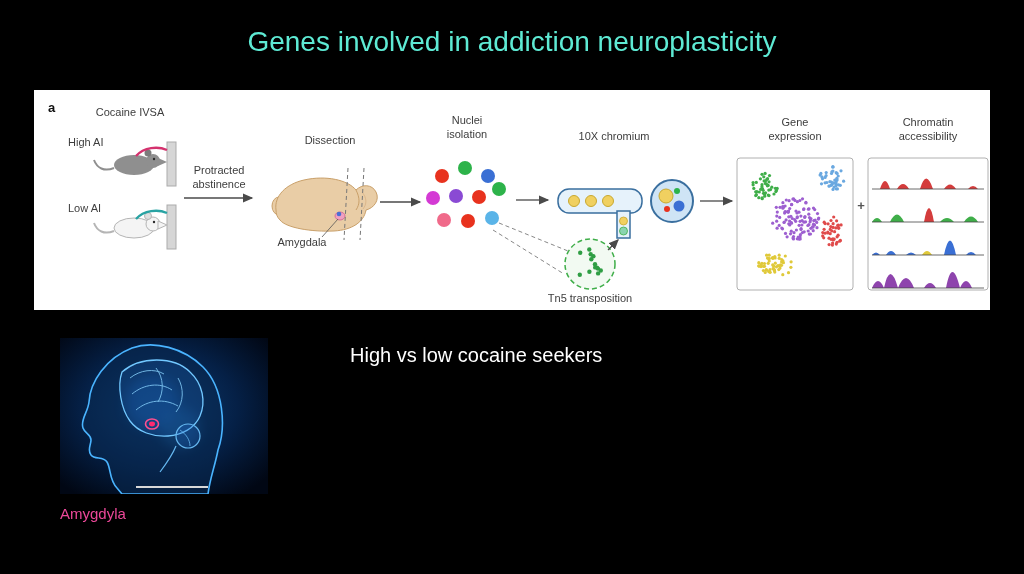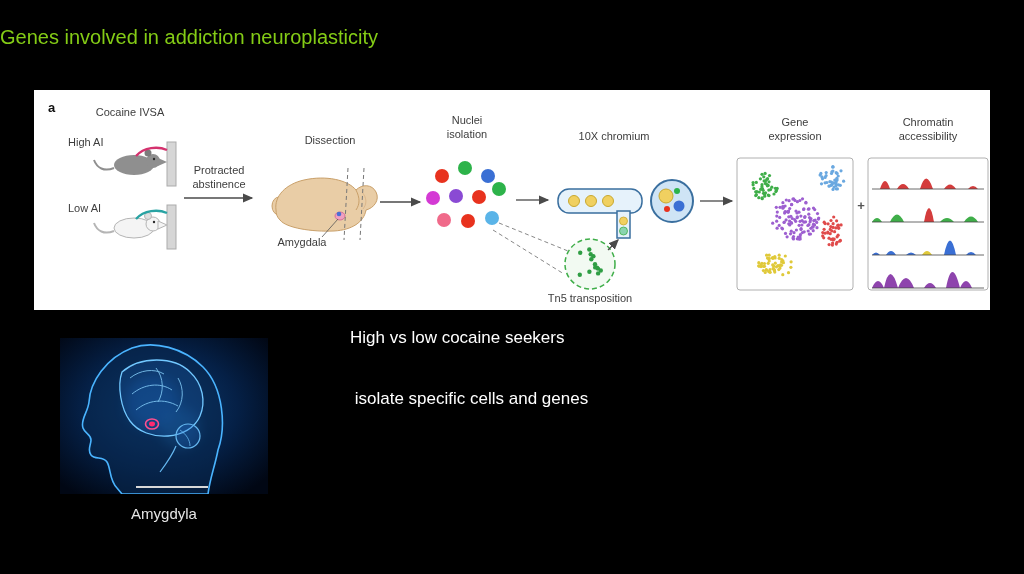--- a/index.html
+++ b/index.html
@@ -6,42 +6,42 @@
   html,body{width:1024px;height:574px;}
   body{
     background:#000;
     font-family:"Liberation Sans",sans-serif;
     position:relative;
     overflow:hidden;
     color:#fff;
   }
   .slide-title{
     position:absolute;left:0;top:26px;width:100%;
-    text-align:left;font-size:20px;font-weight:400;color:#84cc16;
+    text-align:center;font-size:28px;font-weight:400;color:#5eead4;
   }
   .figure-panel{
     position:absolute;left:34px;top:90px;width:956px;height:220px;
     background:#fff;
   }
   .figure-svg{display:block;}
   svg text{font-family:"Liberation Sans",sans-serif;}
   .flabel{font-size:11px;fill:#3d3d3d;}
   .panel-a{font-size:13px;font-weight:bold;fill:#111;}
   .plus-sign{font-size:13px;font-weight:bold;fill:#555;}
   .brain-photo{
     position:absolute;left:60px;top:338px;width:208px;height:156px;
   }
   .brain-caption{
     position:absolute;left:60px;top:505px;width:208px;
-    text-align:center;font-size:15px;color:#e5e5e5;
+    font-size:15px;color:#ec4899;
   }
   .notes{
-    position:absolute;left:350px;top:324px;
+    position:absolute;left:350px;top:341px;
     display:flex;flex-direction:column;gap:33px;
-    font-size:17px;color:#fff;
+    font-size:20px;color:#fff;
   }
   .note{white-space:pre-wrap;line-height:28px;}
 </style>
 </head>
 <body>
 
 <div class="slide-title">Genes involved in addiction neuroplasticity</div>
 
 <div class="figure-panel">
   <svg class="figure-svg" viewBox="0 0 956 220" width="956" height="220">
@@ -518,14 +518,13 @@
       <ellipse cx="92" cy="86" rx="6.5" ry="5" fill="none" stroke="#ff4f8f" stroke-width="1.6"></ellipse>
       <ellipse cx="92" cy="86" rx="3" ry="2.4" fill="#ff2a70"></ellipse>
     </g>
     <line x1="76" y1="149" x2="148" y2="149" stroke="#d8d8d8" stroke-width="2"></line>
   </svg>
 </div>
 <div class="brain-caption">Amygdyla</div>
 
 <div class="notes">
   <div class="note">High vs low cocaine seekers</div>
-  <div class="note"> isolate specific cells and genes</div>
 </div>
 
 </body></html>

